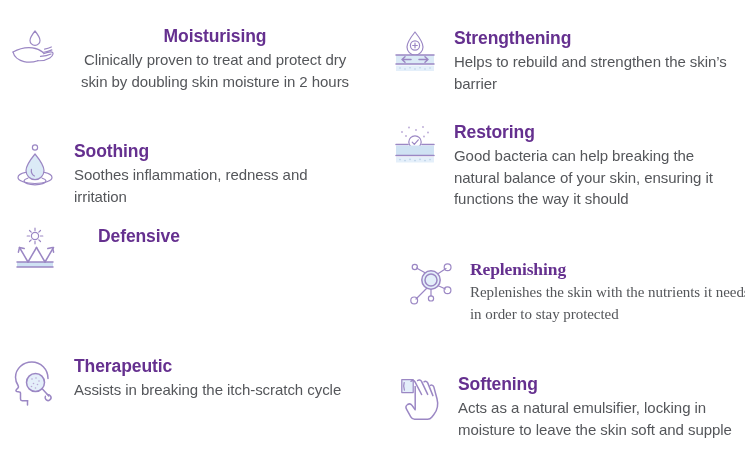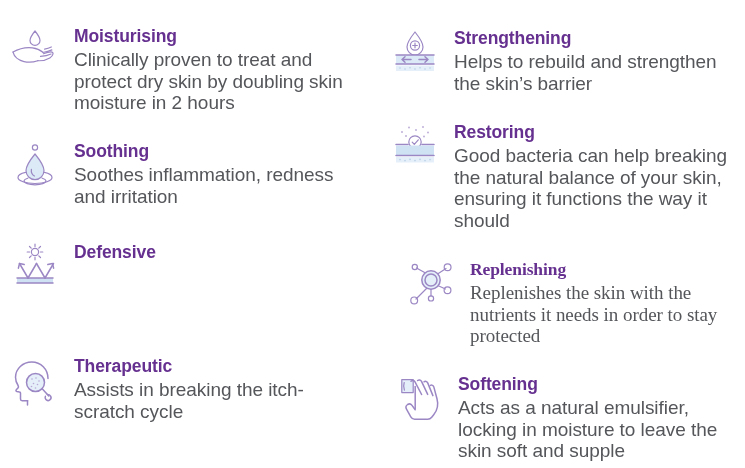--- a/index.html
+++ b/index.html
@@ -61,41 +61,41 @@
     margin: 0 0 3px 0;
     font-size: 17.5px;
     font-weight: bold;
     line-height: 20px;
     color: #65308f;
     letter-spacing: -0.1px;
   }
 
   .benefit-desc {
     margin: 0;
-    font-size: 19px;
+    font-size: 15px;
     line-height: 21.5px;
     color: #54565a;
     letter-spacing: -0.05px;
   }
 
   
   .st  { fill: none; stroke: #9b87c4; stroke-width: 1.5; stroke-linecap: round; stroke-linejoin: round; }
   .st2 { fill: none; stroke: #9b87c4; stroke-width: 1.2; stroke-linecap: round; stroke-linejoin: round; }
   .fl  { fill: #cfe2f3; }
   .fl2 { fill: #dbeaf6; }
   .fl3 { fill: #e4effa; }
 </style>
 </head>
 <body>
 
 <div class="benefits-grid">
 
   <div class="column column-left">
 
-    <div class="benefit-item" style="top:22px; left:0; width:352px;">
+    <div class="benefit-item" style="top:22px; left:0; width:352px;text-align:center;">
       <span class="benefit-icon">
         <svg viewBox="0 0 62 58" xmlns="http://www.w3.org/2000/svg" aria-hidden="true">
           <path class="st2" d="M31 7c0 0-5 6.2-5 9.4a5 5 0 0 0 10 0C36 13.2 31 7 31 7z"></path>
           <path class="st2" d="M9 28c6-3.4 13-5 19.5-4.2 4 .5 7.6 2.1 10.4 4.4"></path>
           <path class="st2" d="M9 28c1 4.5 5.5 8.4 11 9.6 4.6 1 9.5.6 13.8-.9"></path>
           <path class="st2" d="M33.8 36.7c4 .2 8.5-.7 12-2.8 1.8-1.1 3-2.5 3.2-3.9.2-1.2-.6-2.1-2-2.1-2 0-4.7.7-7.6 1.8"></path>
           <path class="st2" d="M36.5 32.4c3.6-.2 7.6-1 10.6-2.4"></path>
           <path class="st2" d="M38.8 28.5c3.2-.5 6.6-1.4 9.1-2.6"></path>
           <path class="st2" d="M40.6 25.2c2.3-.4 4.8-1.2 6.7-2.2"></path>
         </svg>
@@ -116,21 +116,21 @@
           <path class="st2" d="M21.6 33.4c-4.6 1-7.6 2.9-7.6 5.1 0 3.3 7.6 6 17 6s17-2.7 17-6c0-2.2-3-4.1-7.6-5.1"></path>
           <path class="st2" d="M23.8 39.2c-2.3.7-3.8 1.7-3.8 2.8 0 2.1 4.9 3.8 11 3.8s11-1.7 11-3.8c0-1.1-1.5-2.1-3.8-2.8"></path>
         </svg>
       </span>
       <div class="benefit-text">
         <p class="benefit-title">Soothing</p>
         <p class="benefit-desc">Soothes inflammation, redness and irritation</p>
       </div>
     </div>
 
-    <div class="benefit-item" style="top:238px; left:0; width:352px;">
+    <div class="benefit-item" style="top:222px; left:0; width:352px;gap:24px;">
       <span class="benefit-icon">
         <svg viewBox="0 0 62 58" xmlns="http://www.w3.org/2000/svg" aria-hidden="true">
           <circle class="st2" cx="31" cy="12" r="3.6"></circle>
           <path class="st2" d="M31 4.2v2.4M31 17.4v2.4M23.2 12h2.4M36.4 12h2.4M25.5 6.5l1.7 1.7M34.8 15.8l1.7 1.7M36.5 6.5l-1.7 1.7M27.2 15.8l-1.7 1.7"></path>
           <rect class="fl" x="13" y="38" width="36" height="5" rx="0.6"></rect>
           <path class="st" d="M13 38h36"></path>
           <path class="st" d="M13 43h36"></path>
           <path class="st" d="M15.5 23.5L24 38"></path>
           <path class="st" d="M24 38l8.5-14.5"></path>
           <path class="st" d="M14.4 28.2l1.1-4.7 4.7 1.1"></path>

